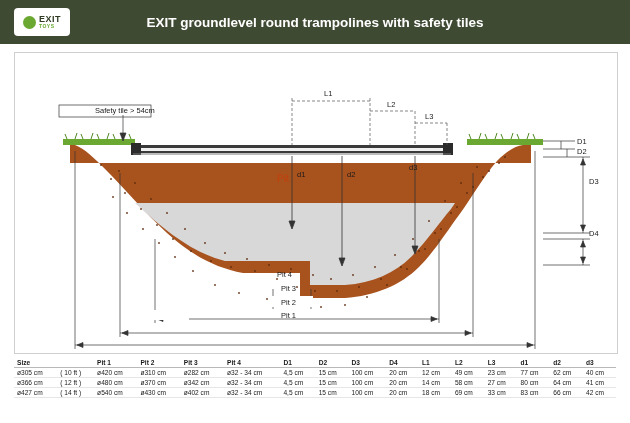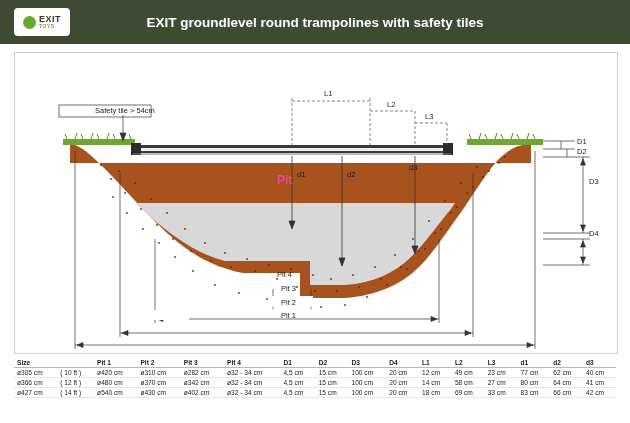--- a/index.html
+++ b/index.html
@@ -18,21 +18,21 @@
   .header-title{position:absolute;left:0;top:0;width:630px;height:44px;display:flex;align-items:center;
         justify-content:center;color:#ffffff;font-size:13.5px;font-weight:bold;text-align:right;}
 
   
   .frame{position:absolute;left:14px;top:52px;width:602px;height:300px;background:#ffffff;
          border:1px solid #cfcfcf;}
   .svgwrap{position:absolute;left:0;top:0;width:602px;height:300px;}
 
   
   .lbl{position:absolute;font-size:7.5px;color:#1a1a1a;white-space:nowrap;}
-  .pit-big{position:absolute;font-size:12px;color:#ec4899;font-weight:bold;}
+  .pit-big{position:absolute;font-size:10px;color:#c2410c;}
 
   
   .tablewrap{position:absolute;left:14px;top:358px;width:602px;height:58px;}
   table{border-collapse:collapse;font-size:6.6px;color:#1a1a1a;width:100%;}
   th,td{padding:1px 3px;text-align:left;white-space:nowrap;}
   thead th{font-weight:bold;border-bottom:1px solid #b9b9b9;}
   tbody tr td{border-bottom:1px solid #e6e6e6;}
   .sz{font-weight:normal;}
 </style>
 </head>

